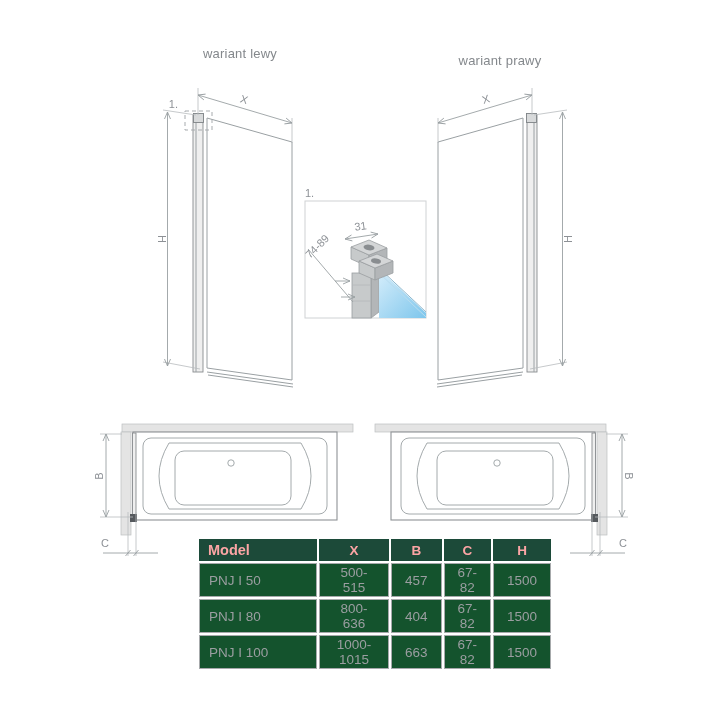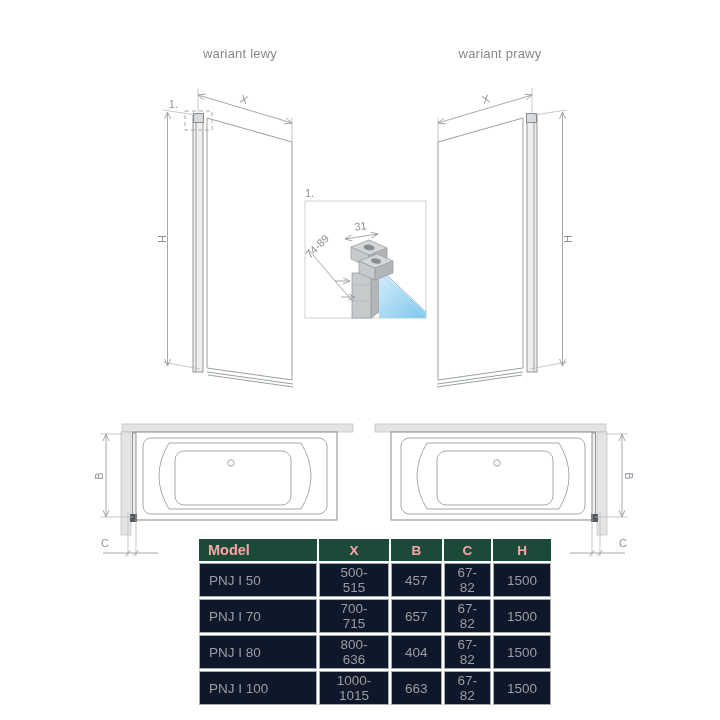--- a/index.html
+++ b/index.html
@@ -26,42 +26,42 @@
   .face-side{fill:#b3b6b8;stroke:#9a9ea1;stroke-width:.8;}
   .hole{fill:#898d90;stroke:none;}
   .detailbox{stroke:#cfd2d4;stroke-width:1;fill:none;}
   .glass-edge{stroke:#8fb9cf;stroke-width:1;fill:none;}
   .glass-edge2{stroke:#b8dcef;stroke-width:1;fill:none;}
   table.spec{position:absolute;left:197px;top:537px;border-collapse:separate;
              border-spacing:2px;table-layout:fixed;}
   .spec th{background:var(--accent-green,#1c4a39);color:#fca5a5;font-size:13.5px;
            font-weight:bold;height:22px;padding:0 4px;text-align:center;}
   .spec th.model{text-align:left;padding-left:9px;font-size:14.5px;}
-  .spec td{border:1px solid #a6a9ab;background:#0f172a;color:var(--table-text-gray,#9b9ea1);
+  .spec td{border:1px solid #a6a9ab;background:#14532d;color:var(--table-text-gray,#9b9ea1);
            font-size:13.5px;height:16px;text-align:center;padding:1px 13px;}
   .spec td.model{text-align:left;padding-left:9px;}
 </style>
 </head>
 <body>
 
 <div class="canvas">
 
   <svg width="0" height="0">
     <defs>
       <marker id="ma-end" markerWidth="9" markerHeight="9" refX="8" refY="4.5" orient="auto" markerUnits="userSpaceOnUse">
         <path d="M1,1.5 L8,4.5 L1,7.5" fill="none" stroke="#9aa0a3" stroke-width="0.9"></path>
       </marker>
       <marker id="ma-start" markerWidth="9" markerHeight="9" refX="1" refY="4.5" orient="auto" markerUnits="userSpaceOnUse">
         <path d="M8,1.5 L1,4.5 L8,7.5" fill="none" stroke="#9aa0a3" stroke-width="0.9"></path>
       </marker>
     </defs>
   </svg>
 
   <div class="variant-label" style="left:150px;top:46px">wariant lewy</div>
-  <div class="variant-label" style="left:410px;top:46px">wariant prawy</div>
+  <div class="variant-label" style="left:410px;top:53px">wariant prawy</div>
 
   <svg style="left:90px;top:85px" width="210" height="315" viewBox="0 0 210 315">
     <polygon class="draw" points="117,33 202,57 202,295 117,283"></polygon>
     <path class="drawn" d="M117,287 L203,299"></path>
     <path class="drawn" d="M118,290 L203,302"></path>
     <rect class="profile" x="103" y="30" width="10" height="257"></rect>
     <path class="drawn" d="M106,30 V287"></path>
     <rect class="cap" x="103.5" y="28.5" width="10" height="9"></rect>
     <path class="ext" d="M73,25 L106,30"></path>
     <path class="ext" d="M73,277 L110,284"></path>
@@ -187,27 +187,20 @@
     </thead>
     <tbody>
       <tr>
         <td class="model">PNJ I 50</td>
         <td>500-515</td>
         <td>457</td>
         <td>67-82</td>
         <td>1500</td>
       </tr>
       <tr>
-        <td class="model">PNJ I 70</td>
-        <td>700-715</td>
-        <td>657</td>
-        <td>67-82</td>
-        <td>1500</td>
-      </tr>
-      <tr>
         <td class="model">PNJ I 80</td>
         <td>800-636</td>
         <td>404</td>
         <td>67-82</td>
         <td>1500</td>
       </tr>
       <tr>
         <td class="model">PNJ I 100</td>
         <td>1000-1015</td>
         <td>663</td>

